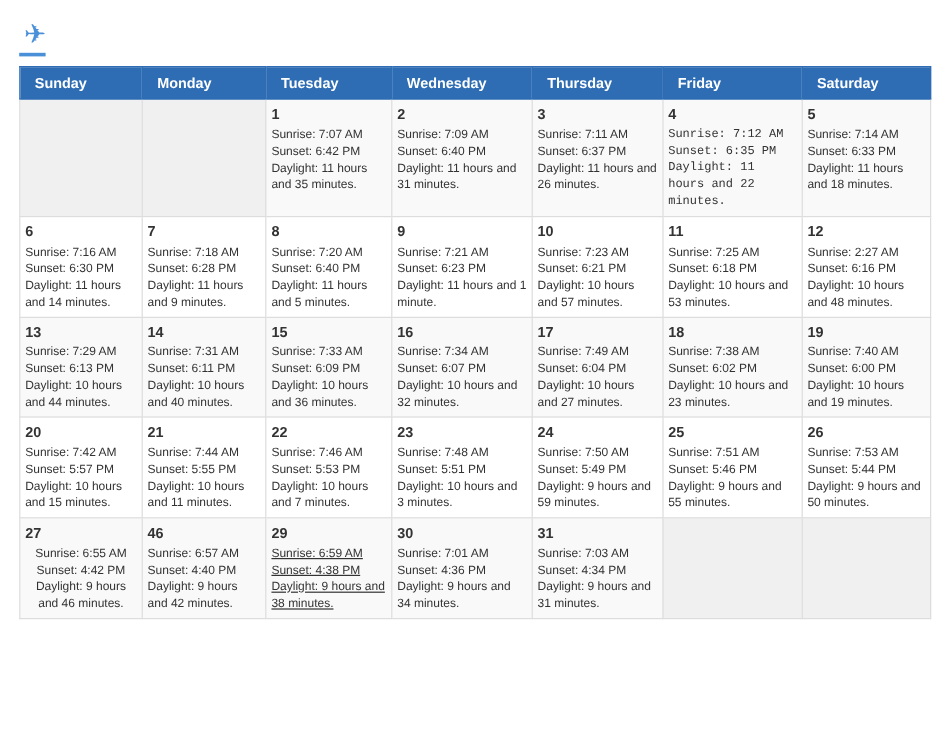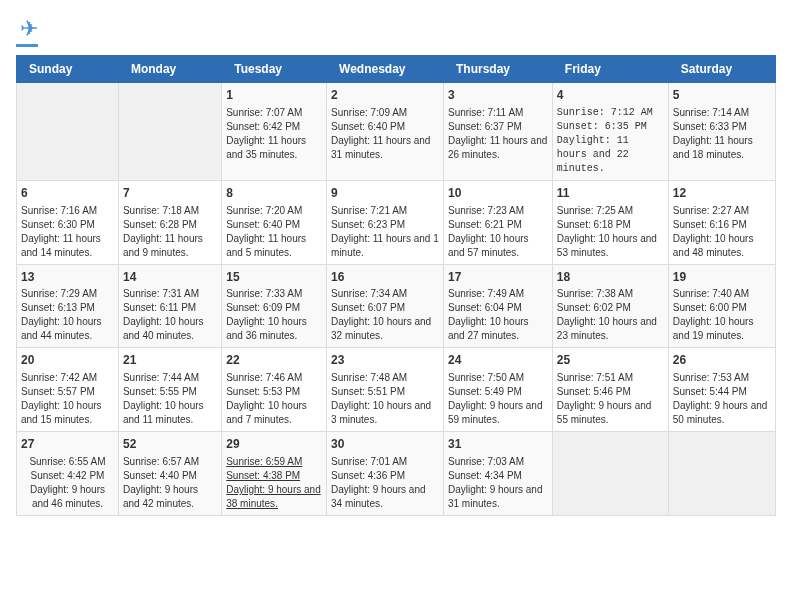--- a/index.html
+++ b/index.html
@@ -289,21 +289,21 @@
         </td>
       </tr>
       <tr>
         <td>
           <span class="day-num">27</span>
           <div class="day-info" style="white-space: pre-line; text-align: center;">Sunrise: 6:55 AM
 Sunset: 4:42 PM
 Daylight: 9 hours and 46 minutes.</div>
         </td>
         <td>
-          <span class="day-num">52</span>
+          <span class="day-num">46</span>
           <div class="day-info" style="white-space: pre-line;">Sunrise: 6:57 AM
 Sunset: 4:40 PM
 Daylight: 9 hours and 42 minutes.</div>
         </td>
         <td>
           <span class="day-num">29</span>
           <div class="day-info" style="white-space: pre-line; text-decoration: underline;">Sunrise: 6:59 AM
 Sunset: 4:38 PM
 Daylight: 9 hours and 38 minutes.</div>
         </td>

